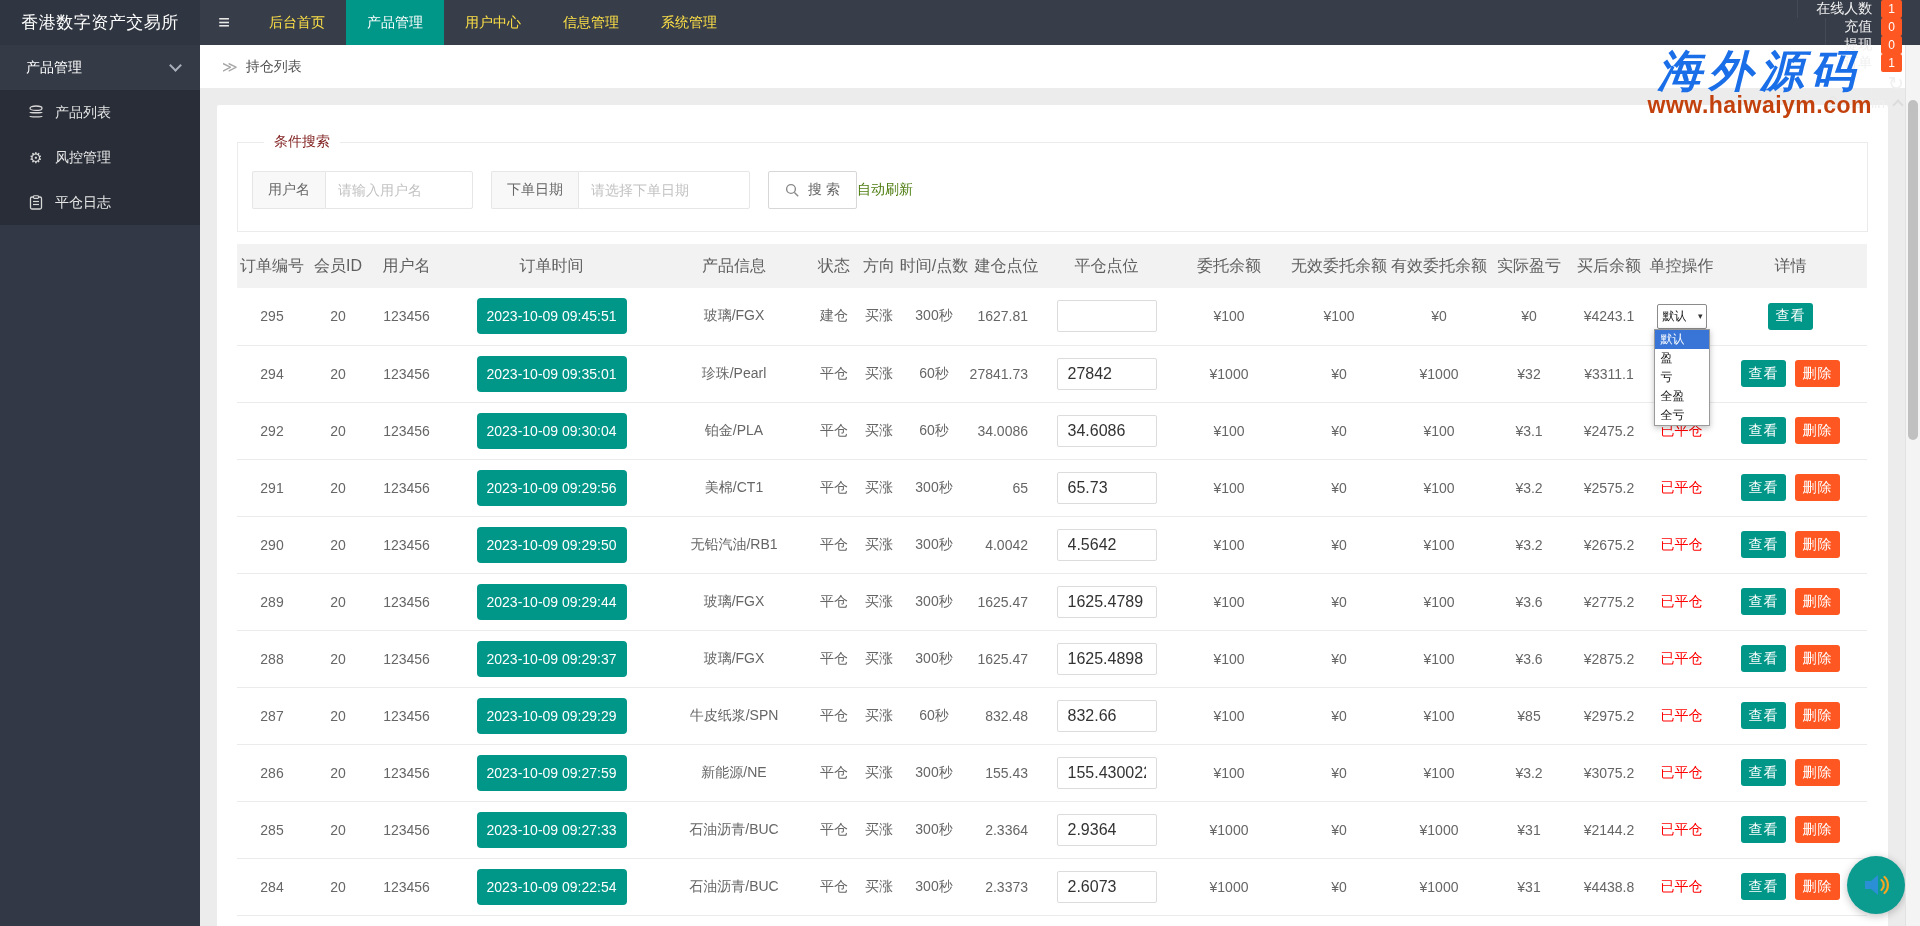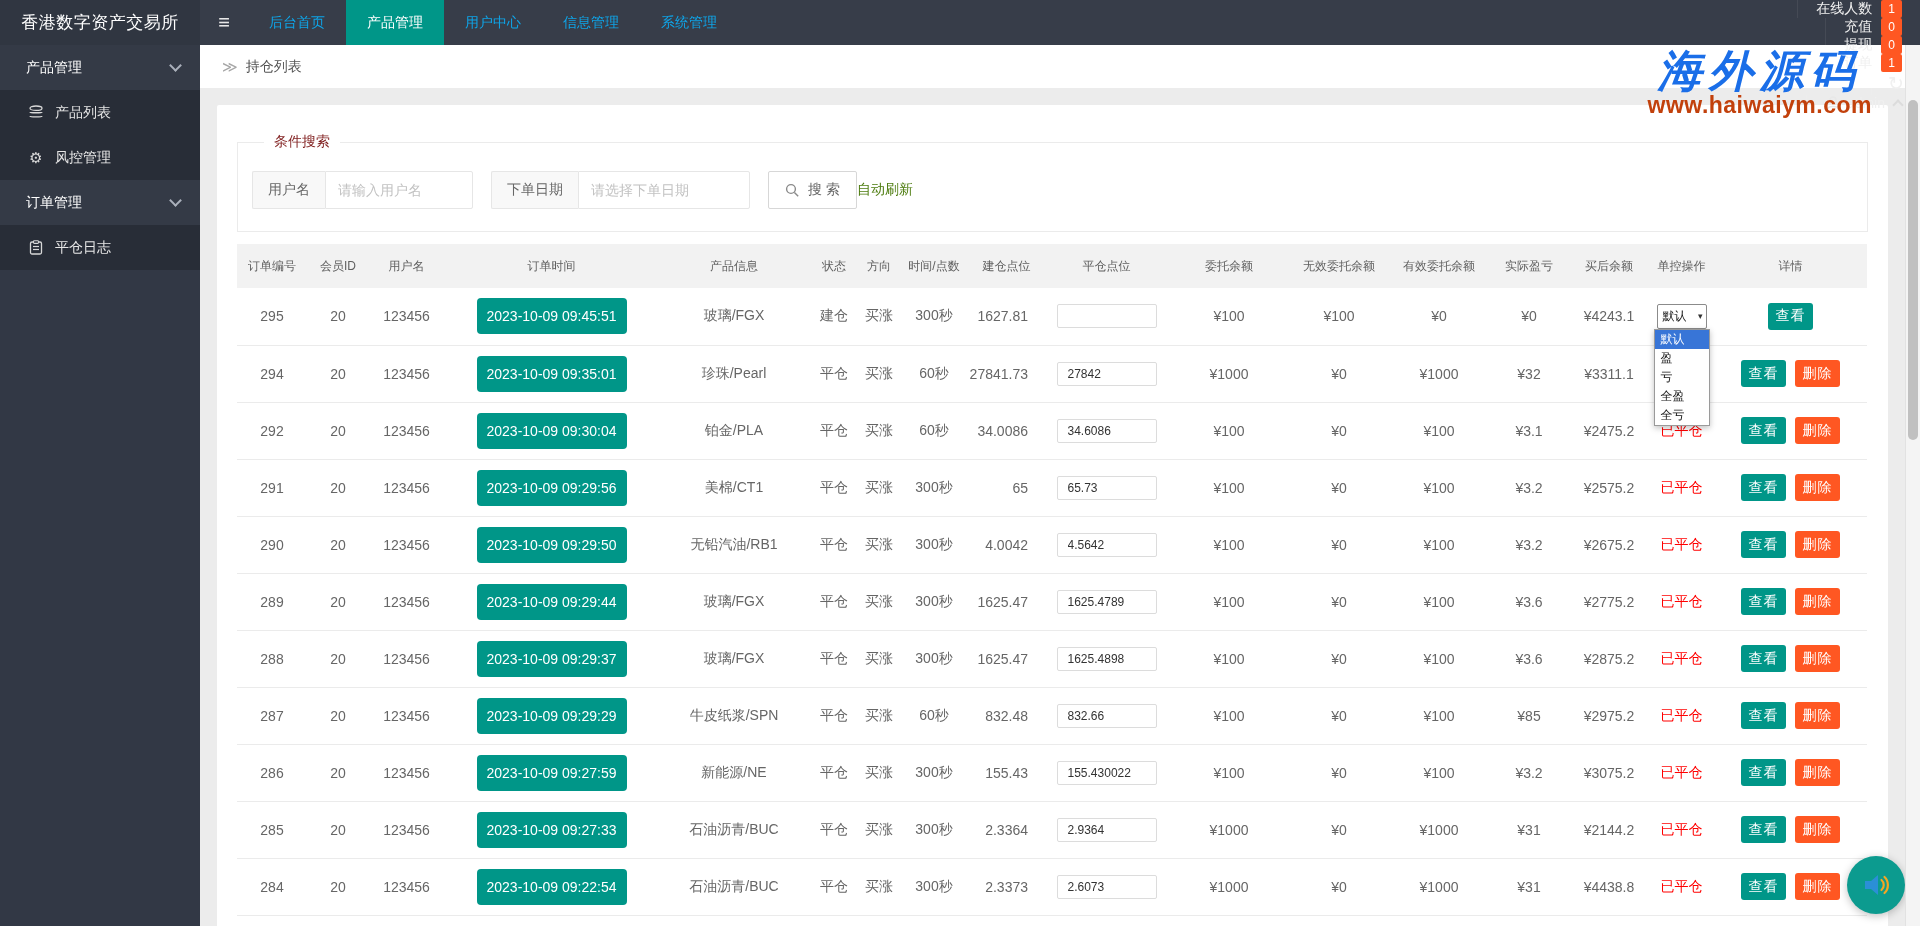--- a/index.html
+++ b/index.html
@@ -3,21 +3,21 @@
 <meta charset="utf-8">
 <style>
   * { margin:0; padding:0; box-sizing:border-box; }
   html,body { width:1920px; height:926px; overflow:hidden; font-family:"Liberation Sans","DejaVu Sans",sans-serif; background:#ececec; font-size:14px; color:#666; }
 
   
   .navbar { position:fixed; top:0; left:0; width:1920px; height:45px; background:#373d49; z-index:200; display:flex; align-items:stretch; }
   .logo { width:200px; background:#303641; color:#fff; font-size:17px; display:flex; align-items:center; justify-content:center; letter-spacing:.5px; }
   .hamburger { width:48px; display:flex; align-items:center; justify-content:center; color:#e8e8e8; font-size:20px; cursor:pointer; }
   .nav-left { display:flex; align-items:stretch; }
-  .nav-item { display:flex; align-items:center; padding:0 21px; color:#0ea5e9; cursor:pointer; }
+  .nav-item { display:flex; align-items:center; padding:0 21px; color:#fde047; cursor:pointer; }
   .nav-item.active { background:#009688; color:#fff; }
   .nav-right { margin-left:auto; display:flex; align-items:flex-end;flex-direction:column; }
   .nav-stat, .nav-ic, .nav-user { display:flex; align-items:center; padding:0 18px; color:#f0f0f0; border-left:1px solid rgba(255,255,255,.07); cursor:pointer; }
   .badge { background:#ff5722; color:#fff; font-size:12px; border-radius:2px; padding:2px 7px; margin-left:9px; }
   .nav-ic { font-size:19px; padding:0 16px; }
   .nav-user svg { margin-right:6px; }
   .chev-up { width:8px; height:8px; border-left:2px solid #dcdcdc; border-top:2px solid #dcdcdc; transform:rotate(45deg); margin-left:9px; margin-top:4px; }
   .chev-down { width:9px; height:9px; border-left:2px solid #aab0bb; border-bottom:2px solid #aab0bb; transform:rotate(-45deg); margin-top:-4px; }
 
   
@@ -44,27 +44,27 @@
   .ipt-group input { border:1px solid #e6e6e6; border-radius:0 2px 2px 0; padding:0 12px; font-size:14px; color:#333; outline:none; font-family:inherit; }
   .ipt-group input::placeholder { color:#c2c2c2; }
   .ipt-user { width:148px; }
   .ipt-date { width:172px; }
   .btn-search { height:38px; padding:0 16px; background:#fff; border:1px solid #d7d7d7; border-radius:2px; color:#666; font-size:14px; display:flex; align-items:center; cursor:pointer; font-family:inherit; }
   .btn-search svg { margin-right:8px; }
   .auto-refresh { color:#4d7c0f; text-decoration:none; cursor:pointer; }
 
   
   table.grid { width:1630px; border-collapse:collapse; table-layout:fixed; margin-top:12px; }
-  .grid thead th { height:44px; background:#f2f2f2; color:#5f5f5f; font-weight:normal; font-size:12px; text-align:center; }
+  .grid thead th { height:44px; background:#f2f2f2; color:#5f5f5f; font-weight:normal; font-size:16px; text-align:center; }
   .grid tbody td { height:57px; text-align:center; color:#666; border-bottom:1px solid #ebebeb; font-size:14px; }
   .grid td.num-right { text-align:right; padding-right:16px; }
   .red { color:#ff0000; }
   .green { color:#089200; }
   .time-btn { background:#009688; color:#fff; border:none; border-radius:4px; padding:10px 10px; font-size:14px; white-space:nowrap; cursor:pointer; font-family:inherit; }
-  .close-input { width:100px; height:24px; border:1px solid #dcdcdc; border-radius:2px; padding:0 10px; font-size:12px; color:#333; outline:none; font-family:inherit; }
+  .close-input { width:100px; height:32px; border:1px solid #dcdcdc; border-radius:2px; padding:0 10px; font-size:16px; color:#333; outline:none; font-family:inherit; }
   .act-btn { border:none; border-radius:3px; color:#fff; font-size:14px; width:45px; height:27px; cursor:pointer; font-family:inherit; letter-spacing:1px; }
   .act-view { background:#009688; }
   .act-del { background:#ff5722; margin-left:9px; }
   .ctrl-cell { position:relative; }
   .sel-box { display:inline-flex; align-items:center; justify-content:space-between; width:50px; height:25px; border:1px solid #8b8b8b; border-radius:2px; background:#fff; color:#111; font-size:12px; padding:0 3px 0 5px; cursor:pointer; }
   .sel-box .caret { font-size:9px; color:#333; }
   .sel-list { position:absolute; top:calc(50% + 13px); left:50%; transform:translateX(-50%); width:56px; background:#fff; border:1px solid #9a9a9a; box-shadow:0 2px 6px rgba(0,0,0,.25); z-index:90; }
   .sel-opt { font-size:12px; color:#111; text-align:left; padding:2px 6px; height:19px; line-height:15px; cursor:pointer; }
   .sel-opt.selected { background:#3875d7; color:#fff; }
 
@@ -133,24 +133,20 @@
           <ellipse cx="8" cy="3.2" rx="6" ry="2.2" fill="none" stroke="#d8d8d8" stroke-width="1.3"></ellipse>
           <path d="M2 7 C2 8.2 14 8.2 14 7" fill="none" stroke="#d8d8d8" stroke-width="1.3"></path>
           <path d="M2 11 C2 12.2 14 12.2 14 11" fill="none" stroke="#d8d8d8" stroke-width="1.3"></path>
         </svg>
     </span>
     <span>产品列表</span>
   </div>
   <div class="side-item">
     <span class="s-ico">⚙</span>
     <span>风控管理</span>
-  </div>
-  <div class="side-group">
-    <span class="grp-label">订单管理</span>
-    <span class="chev-down"></span>
   </div>
   <div class="side-item">
     <span class="s-ico">
       <svg width="14" height="15" viewBox="0 0 14 15">
           <rect x="1.5" y="2" width="11" height="12" rx="1.5" fill="none" stroke="#d8d8d8" stroke-width="1.3"></rect>
           <rect x="4.5" y="0.8" width="5" height="2.6" rx="0.8" fill="#282d37" stroke="#d8d8d8" stroke-width="1.1"></rect>
           <line x1="4" y1="6.5" x2="10" y2="6.5" stroke="#d8d8d8" stroke-width="1.2"></line>
           <line x1="4" y1="9.5" x2="10" y2="9.5" stroke="#d8d8d8" stroke-width="1.2"></line>
         </svg>
     </span>

